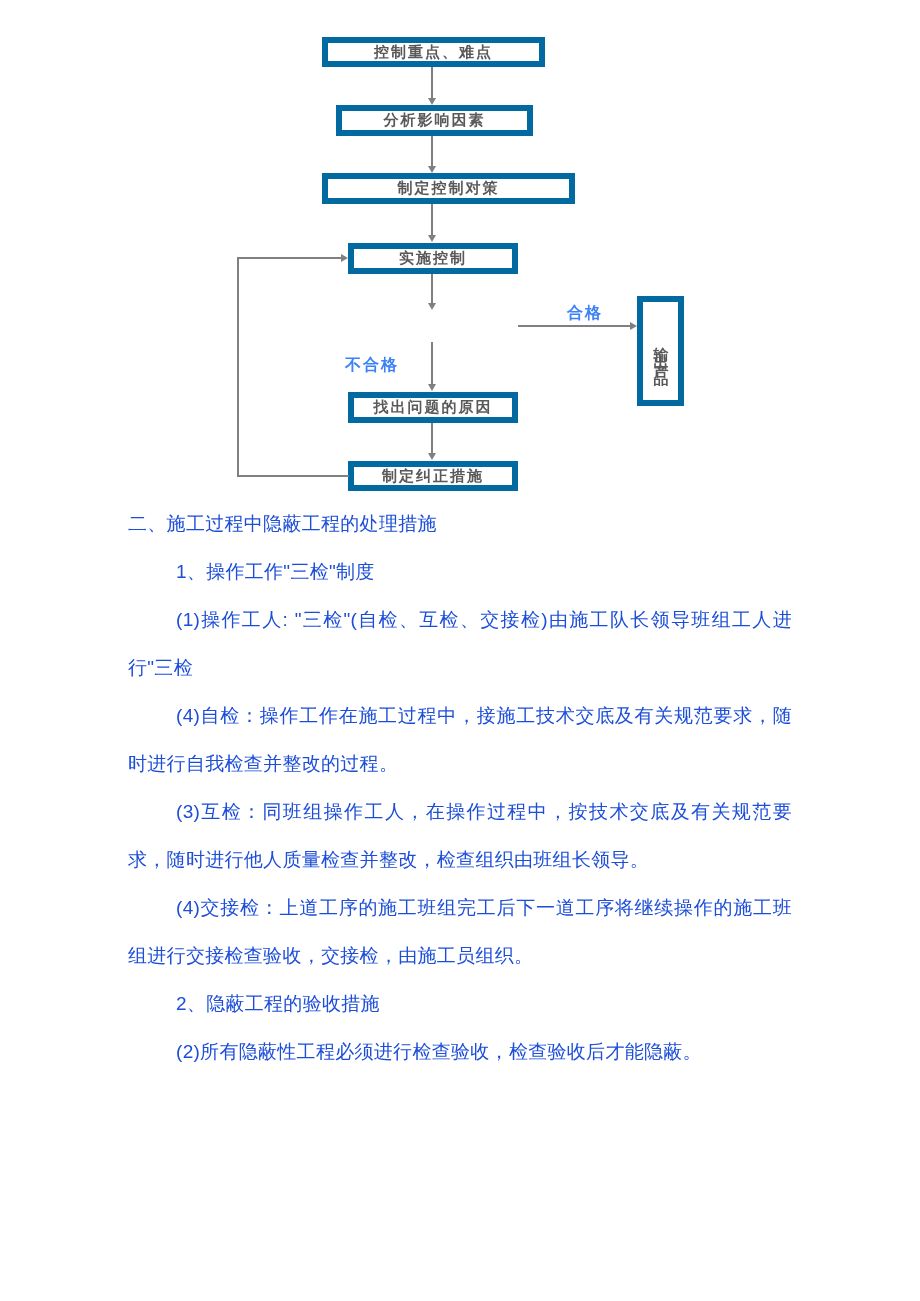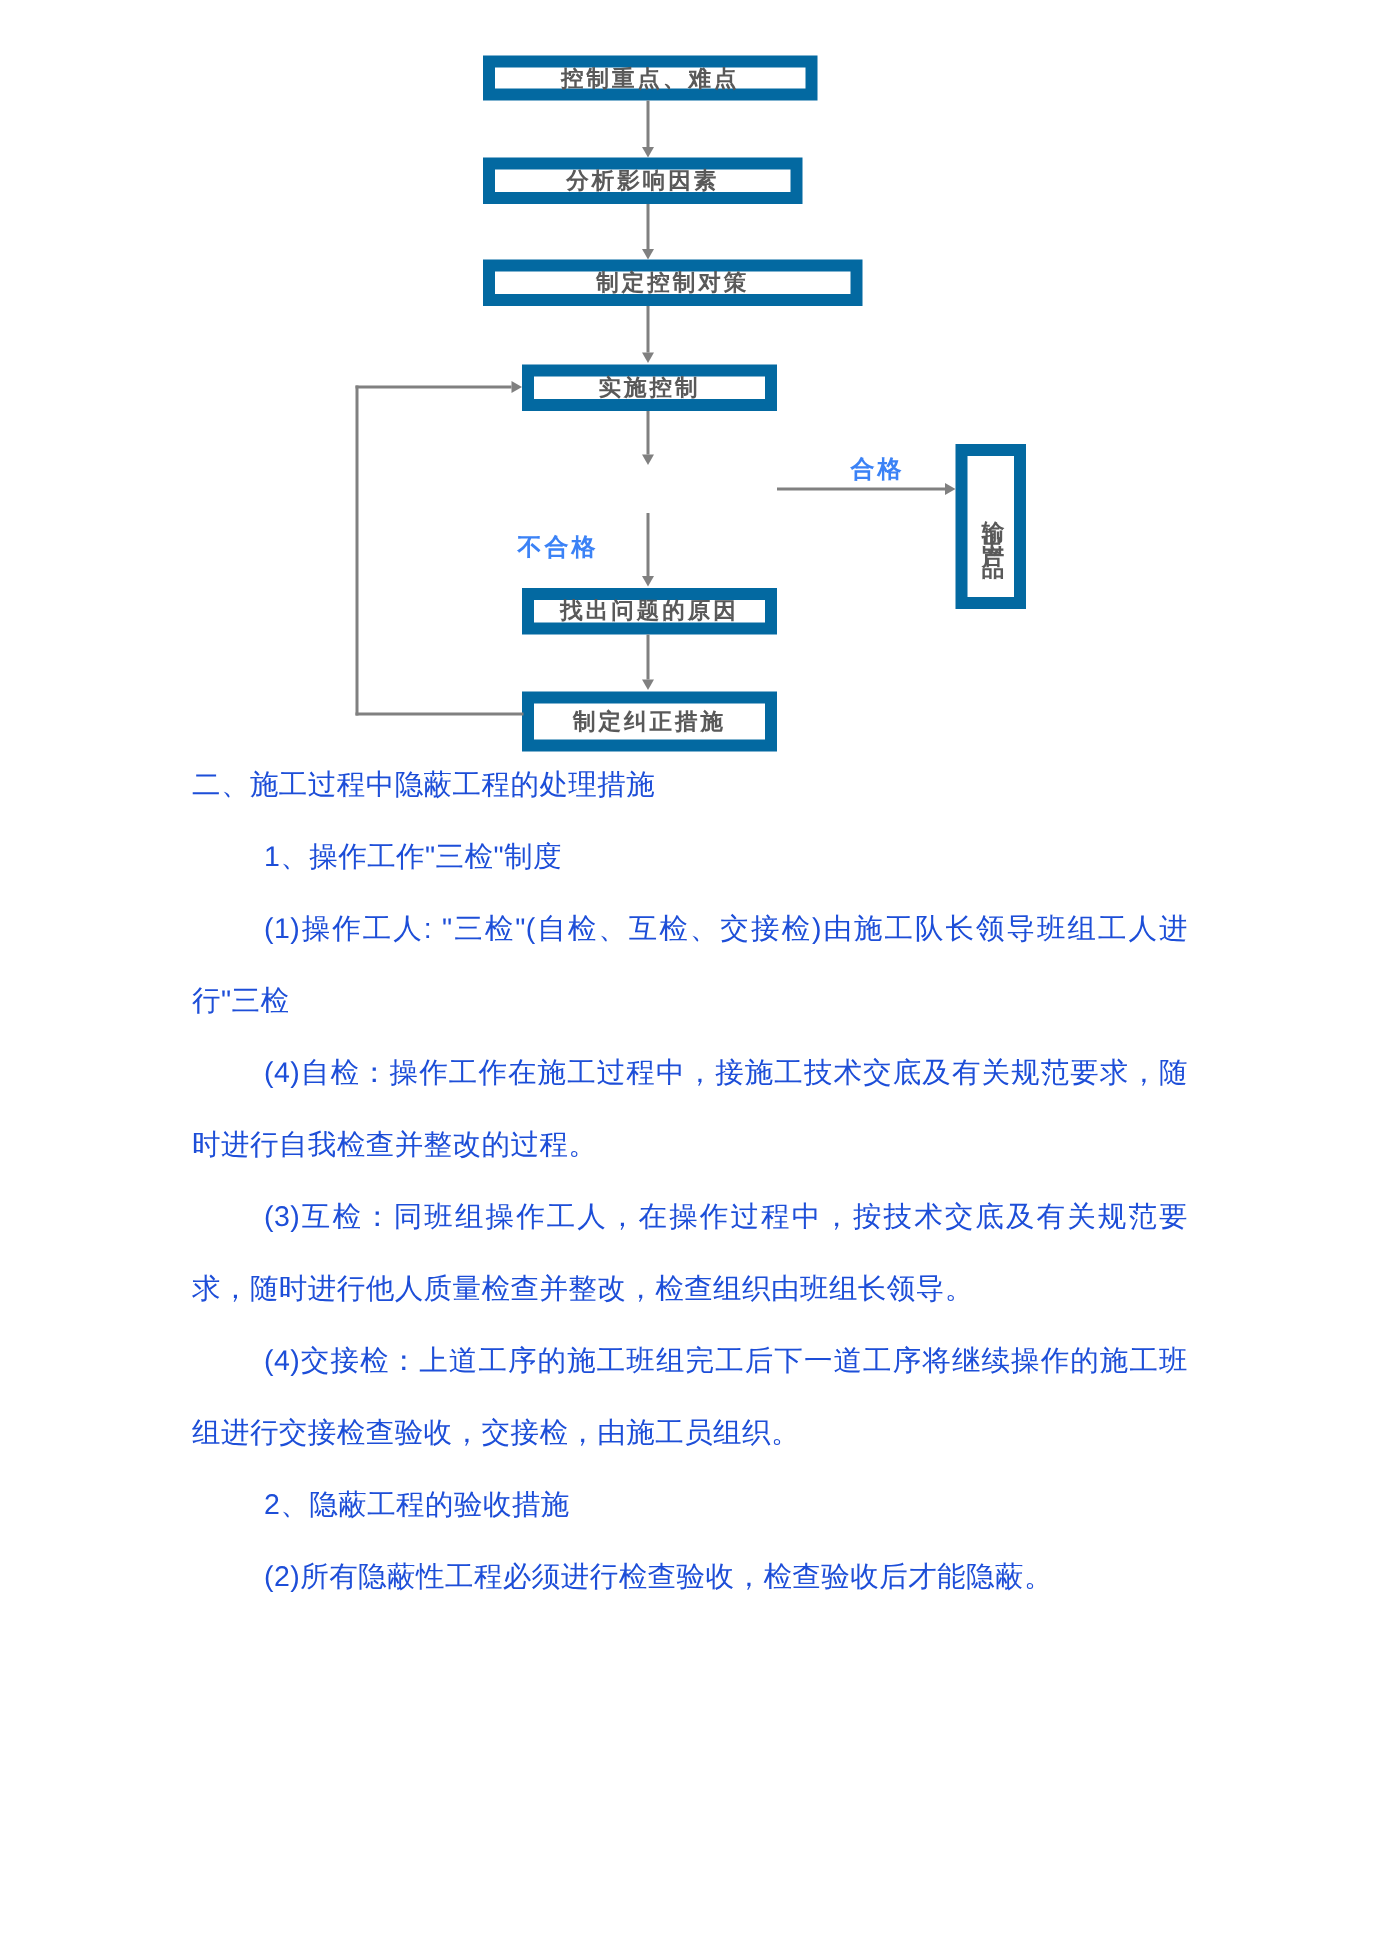--- a/index.html
+++ b/index.html
@@ -4,21 +4,21 @@
 <style>
   * { margin:0; padding:0; box-sizing:border-box; }
   html, body { background:#ffffff; }
   .page {
     position:relative; width:920px; height:1301px; background:#ffffff;
     font-family:"Liberation Sans", sans-serif; overflow:hidden;
   }
   
   .flowchart { position:absolute; left:0; top:0; width:920px; height:505px; }
   .fc-box {
-    position:absolute; border:8px solid #0369a1; background:#ffffff;
+    position:absolute; border:6px solid #0369a1; background:#ffffff;
     display:flex; align-items:center; justify-content:center;
     color:#595959; font-size:15px; font-weight:bold; letter-spacing:2px;
     white-space:nowrap;
   }
   .fc-box.vertical {
     writing-mode:vertical-lr; text-orientation:upright;
     letter-spacing:8px; white-space:normal;
   }
   .arrow-v { position:absolute; width:2px; background:#808080; }
   .arrow-v::after {
@@ -48,42 +48,42 @@
 <body>
 
 <div class="page">
 
   <div class="flowchart">
 
     <div class="fc-box" style="left:322px; top:37px; width:223px; height:30px;">控制重点、难点</div>
 
     <div class="arrow-v" style="left:431px; top:67px; height:31px;"></div>
 
-    <div class="fc-box" style="left:322px; top:105px; width:213px; height:31px;">分析影响因素</div>
+    <div class="fc-box" style="left:336px; top:105px; width:197px; height:31px;">分析影响因素</div>
 
     <div class="arrow-v" style="left:431px; top:136px; height:30px;"></div>
 
     <div class="fc-box" style="left:322px; top:173px; width:253px; height:31px;">制定控制对策</div>
 
     <div class="arrow-v" style="left:431px; top:204px; height:31px;"></div>
 
     <div class="fc-box" style="left:348px; top:243px; width:170px; height:31px;">实施控制</div>
 
     <div class="arrow-v" style="left:431px; top:274px; height:29px;"></div>
 
 
     <div class="fc-label" style="left:345px; top:355px;">不合格</div>
 
     <div class="arrow-v" style="left:431px; top:342px; height:42px;"></div>
 
     <div class="fc-box" style="left:348px; top:392px; width:170px; height:31px;text-align:right;">找出问题的原因</div>
 
     <div class="arrow-v" style="left:431px; top:423px; height:30px;"></div>
 
-    <div class="fc-box" style="left:348px; top:461px; width:170px; height:40px;">制定纠正措施</div>
+    <div class="fc-box" style="left:348px; top:461px; width:170px; height:30px;">制定纠正措施</div>
 
     <div class="fc-label" style="left:567px; top:303px;">合格</div>
 
     <div class="arrow-h" style="left:518px; top:325px; width:112px;"></div>
 
     <div class="fc-box vertical" style="left:637px; top:296px; width:47px; height:110px;">输出产品</div>
 
     <div class="fc-seg" style="left:237px; top:475px; width:112px; height:2px;"></div>
     <div class="fc-seg" style="left:237px; top:257px; width:2px; height:220px;"></div>
     <div class="arrow-h" style="left:237px; top:257px; width:104px;"></div>

